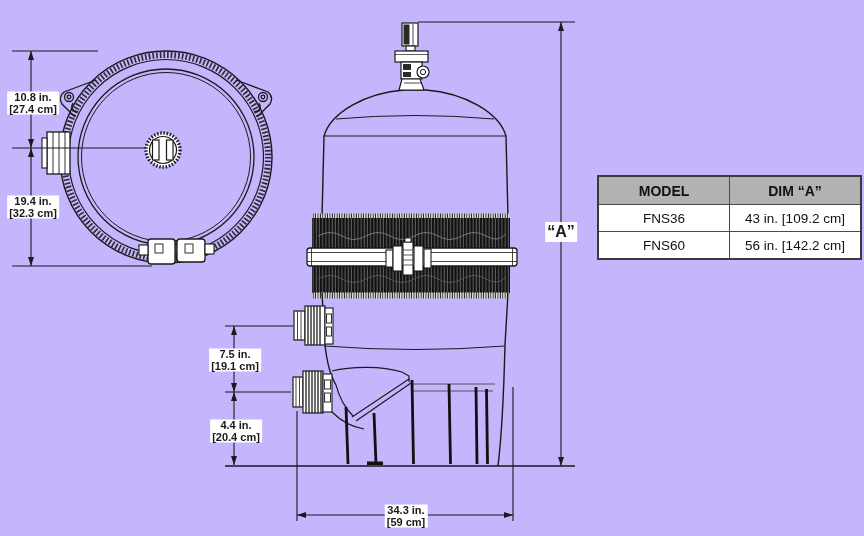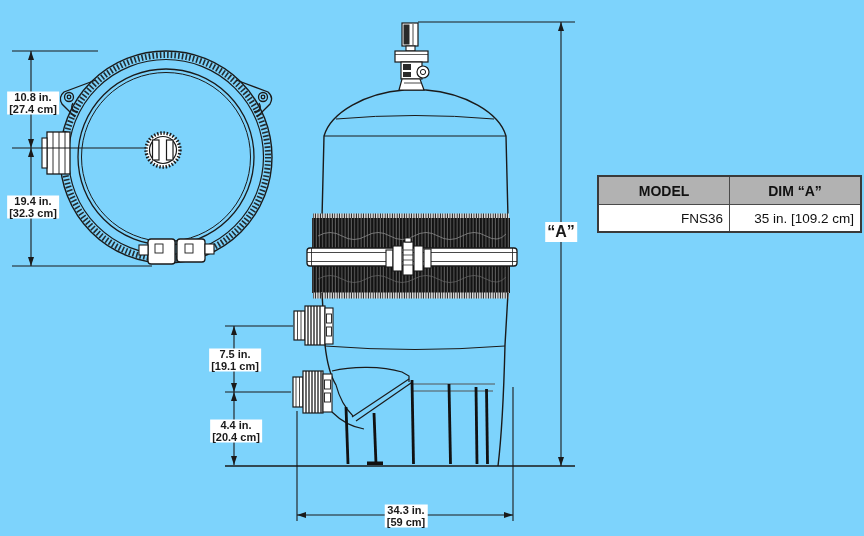--- a/index.html
+++ b/index.html
@@ -1,17 +1,17 @@
 <!DOCTYPE html>
 <html><head>
 <meta charset="utf-8">
 <style>
   html,body{margin:0;padding:0;background:#fff;}
   .stage{
-    position:relative;width:864px;height:536px;background:#7dd3fc;overflow:hidden;
+    position:relative;width:864px;height:536px;background:#c4b5fd;overflow:hidden;
     font-family:"Liberation Sans",sans-serif;
   }
   .stage svg{position:absolute;left:0;top:0;}
   .dim{
     position:absolute;transform:translate(-50%,-50%);
     font:bold 11px/11.5px "Liberation Sans",sans-serif;
     color:#1a1a1a;text-align:center;background:#ffffff;
     padding:0 2px;white-space:nowrap;z-index:3;
   }
   .dim span{display:block;}
@@ -26,21 +26,21 @@
     border:2px solid #3a3a3a;
     font-family:"Liberation Sans",sans-serif;color:#111;
   }
   .spec-table th,.spec-table td{
     border:1.5px solid #4a4a4a;text-align:center;vertical-align:middle;
     padding:0 6px;
   }
   .spec-table th{
     background:#b2b2b2;font-weight:bold;font-size:14px;height:27px;
   }
-  .spec-table td{font-size:13.5px;height:26px;text-align:right;}
+  .spec-table td{font-size:13.5px;height:26px;}
   .spec-table .col-model{width:118px;}
   .spec-table .col-dima{width:118px;}
 </style>
 </head>
 <body>
 
 <div class="stage">
 
   <svg width="864" height="536" viewBox="0 0 864 536">
     <defs>
@@ -275,18 +275,22 @@
   <table class="spec-table">
     <thead>
       <tr>
         <th class="col-model">MODEL</th>
         <th class="col-dima">DIM “A”</th>
       </tr>
     </thead>
     <tbody>
       <tr>
         <td>FNS36</td>
-        <td>35 in. [109.2 cm]</td>
+        <td>43 in. [109.2 cm]</td>
+      </tr>
+      <tr>
+        <td>FNS60</td>
+        <td>56 in. [142.2 cm]</td>
       </tr>
     </tbody>
   </table>
 
 </div>
 
 </body></html>

